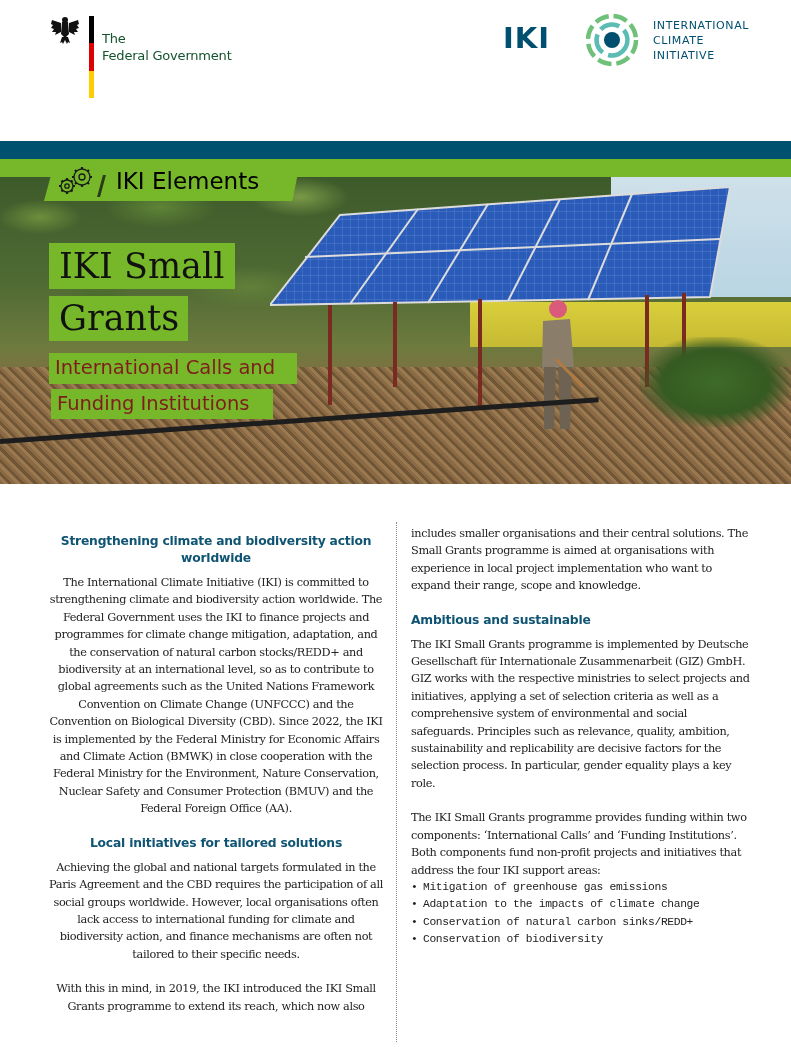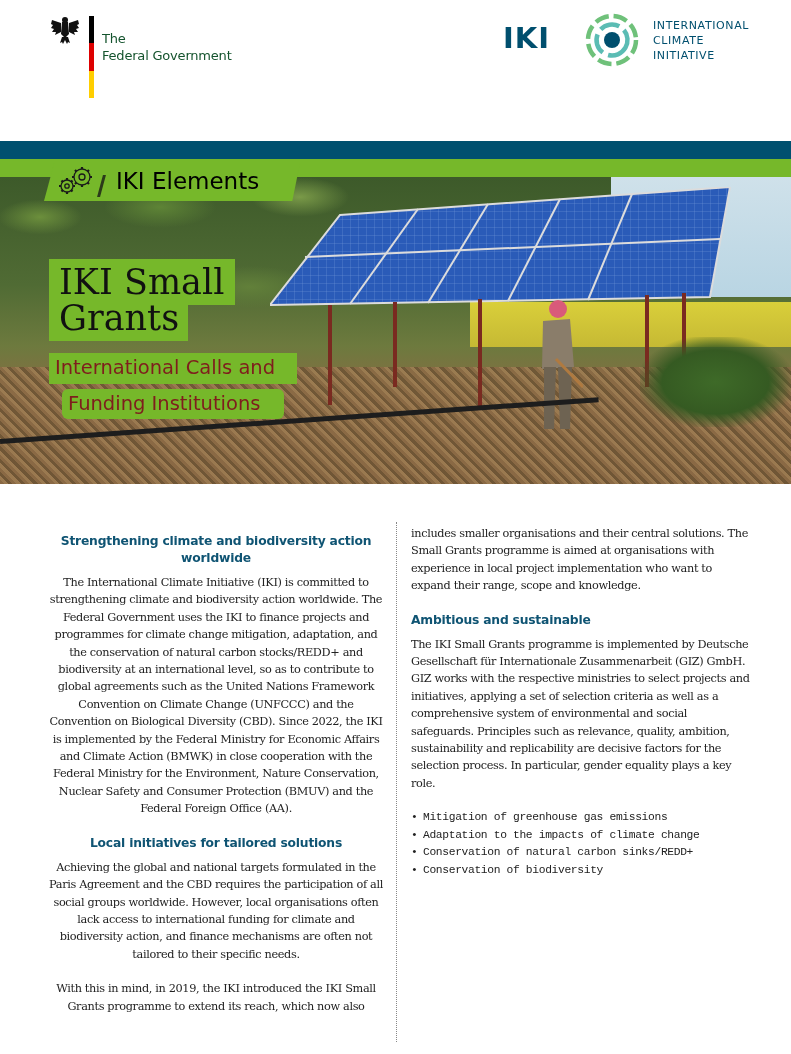--- a/index.html
+++ b/index.html
@@ -51,24 +51,24 @@
   .farmer { position: absolute; left: 528px; top: 120px; width: 55px; height: 135px; }
 
   
   .tag-elements { position: absolute; left: 44px; top: 163px; height: 38px; width: 256px; background: #76b82a;
     clip-path: polygon(4% 0, 100% 0, 97% 100%, 0 100%); }
   .gears { position: absolute; left: 56px; top: 166px; width: 40px; height: 30px; }
   .tag-elements-text { position: absolute; left: 116px; top: 166px; font-family: "DejaVu Sans", sans-serif; font-size: 23px; line-height: 30px; color: #000000; }
   .slash { position: absolute; left: 100px; top: 175px; width: 3px; height: 22px; background: #2b3b1a; transform: skewX(-15deg); }
 
   .title-box { position: absolute; background: #76b82a; color: #111; }
-  .t1 { left: 49px; top: 243px; width: 186px; height: 46px; margin-top: 16px; }
+  .t1 { left: 49px; top: 243px; width: 186px; height: 46px; }
   .t2 { left: 49px; top: 296px; width: 139px; height: 45px; }
   .t3 { left: 49px; top: 353px; width: 248px; height: 31px; }
-  .t4 { left: 62px; top: 389px; width: 222px; height: 30px; border-radius: 6px; }
+  .t4 { left: 51px; top: 389px; width: 222px; height: 30px; }
   .title-big { position: absolute; font-family: "DejaVu Serif", serif; font-size: 35px; line-height: 44px; color: #111; }
   .title-sub { position: absolute; font-family: "DejaVu Sans", sans-serif; font-size: 19.5px; line-height: 30px; color: #7f1d1d; }
 
   
   .col { position: absolute; top: 533px; width: 334px; }
   .col-left { left: 49px; text-align: center; }
   .col-right { left: 411px; top: 525px; width: 340px; }
   .divider { position: absolute; left: 396px; top: 522px; height: 520px; border-left: 1px dotted #888; }
 
   h2 { font-family: "DejaVu Sans", sans-serif; font-weight: bold; font-size: 12.3px; line-height: 17px; color: #0f5473; margin-bottom: 7px; letter-spacing: -0.2px; }
@@ -196,19 +196,20 @@
 </div>
 
 <div class="divider"></div>
 
 <div class="col col-right">
   <p>includes smaller organisations and their central solutions. The Small Grants programme is aimed at organisations with experience in local project implementation who want to expand their range, scope and knowledge.</p>
   <div class="sp"></div>
   <h2>Ambitious and sustainable</h2>
   <p>The IKI Small Grants programme is implemented by Deutsche Gesellschaft für Internationale Zusammenarbeit (GIZ) GmbH. GIZ works with the respective ministries to select projects and initiatives, applying a set of selection criteria as well as a comprehensive system of environmental and social safeguards. Principles such as relevance, quality, ambition, sustainability and replicability are decisive factors for the selection process. In particular, gender equality plays a key role.</p>
   <div class="sp"></div>
+  <p>The IKI Small Grants programme provides funding within two components: ‘International Calls’ and ‘Funding Institutions’. Both components fund non-profit projects and initiatives that address the four IKI support areas:</p>
   <ul>
     <li>Mitigation of greenhouse gas emissions</li>
     <li>Adaptation to the impacts of climate change</li>
     <li>Conservation of natural carbon sinks/REDD+</li>
     <li>Conservation of biodiversity</li>
   </ul>
 </div>
 
 </body></html>

